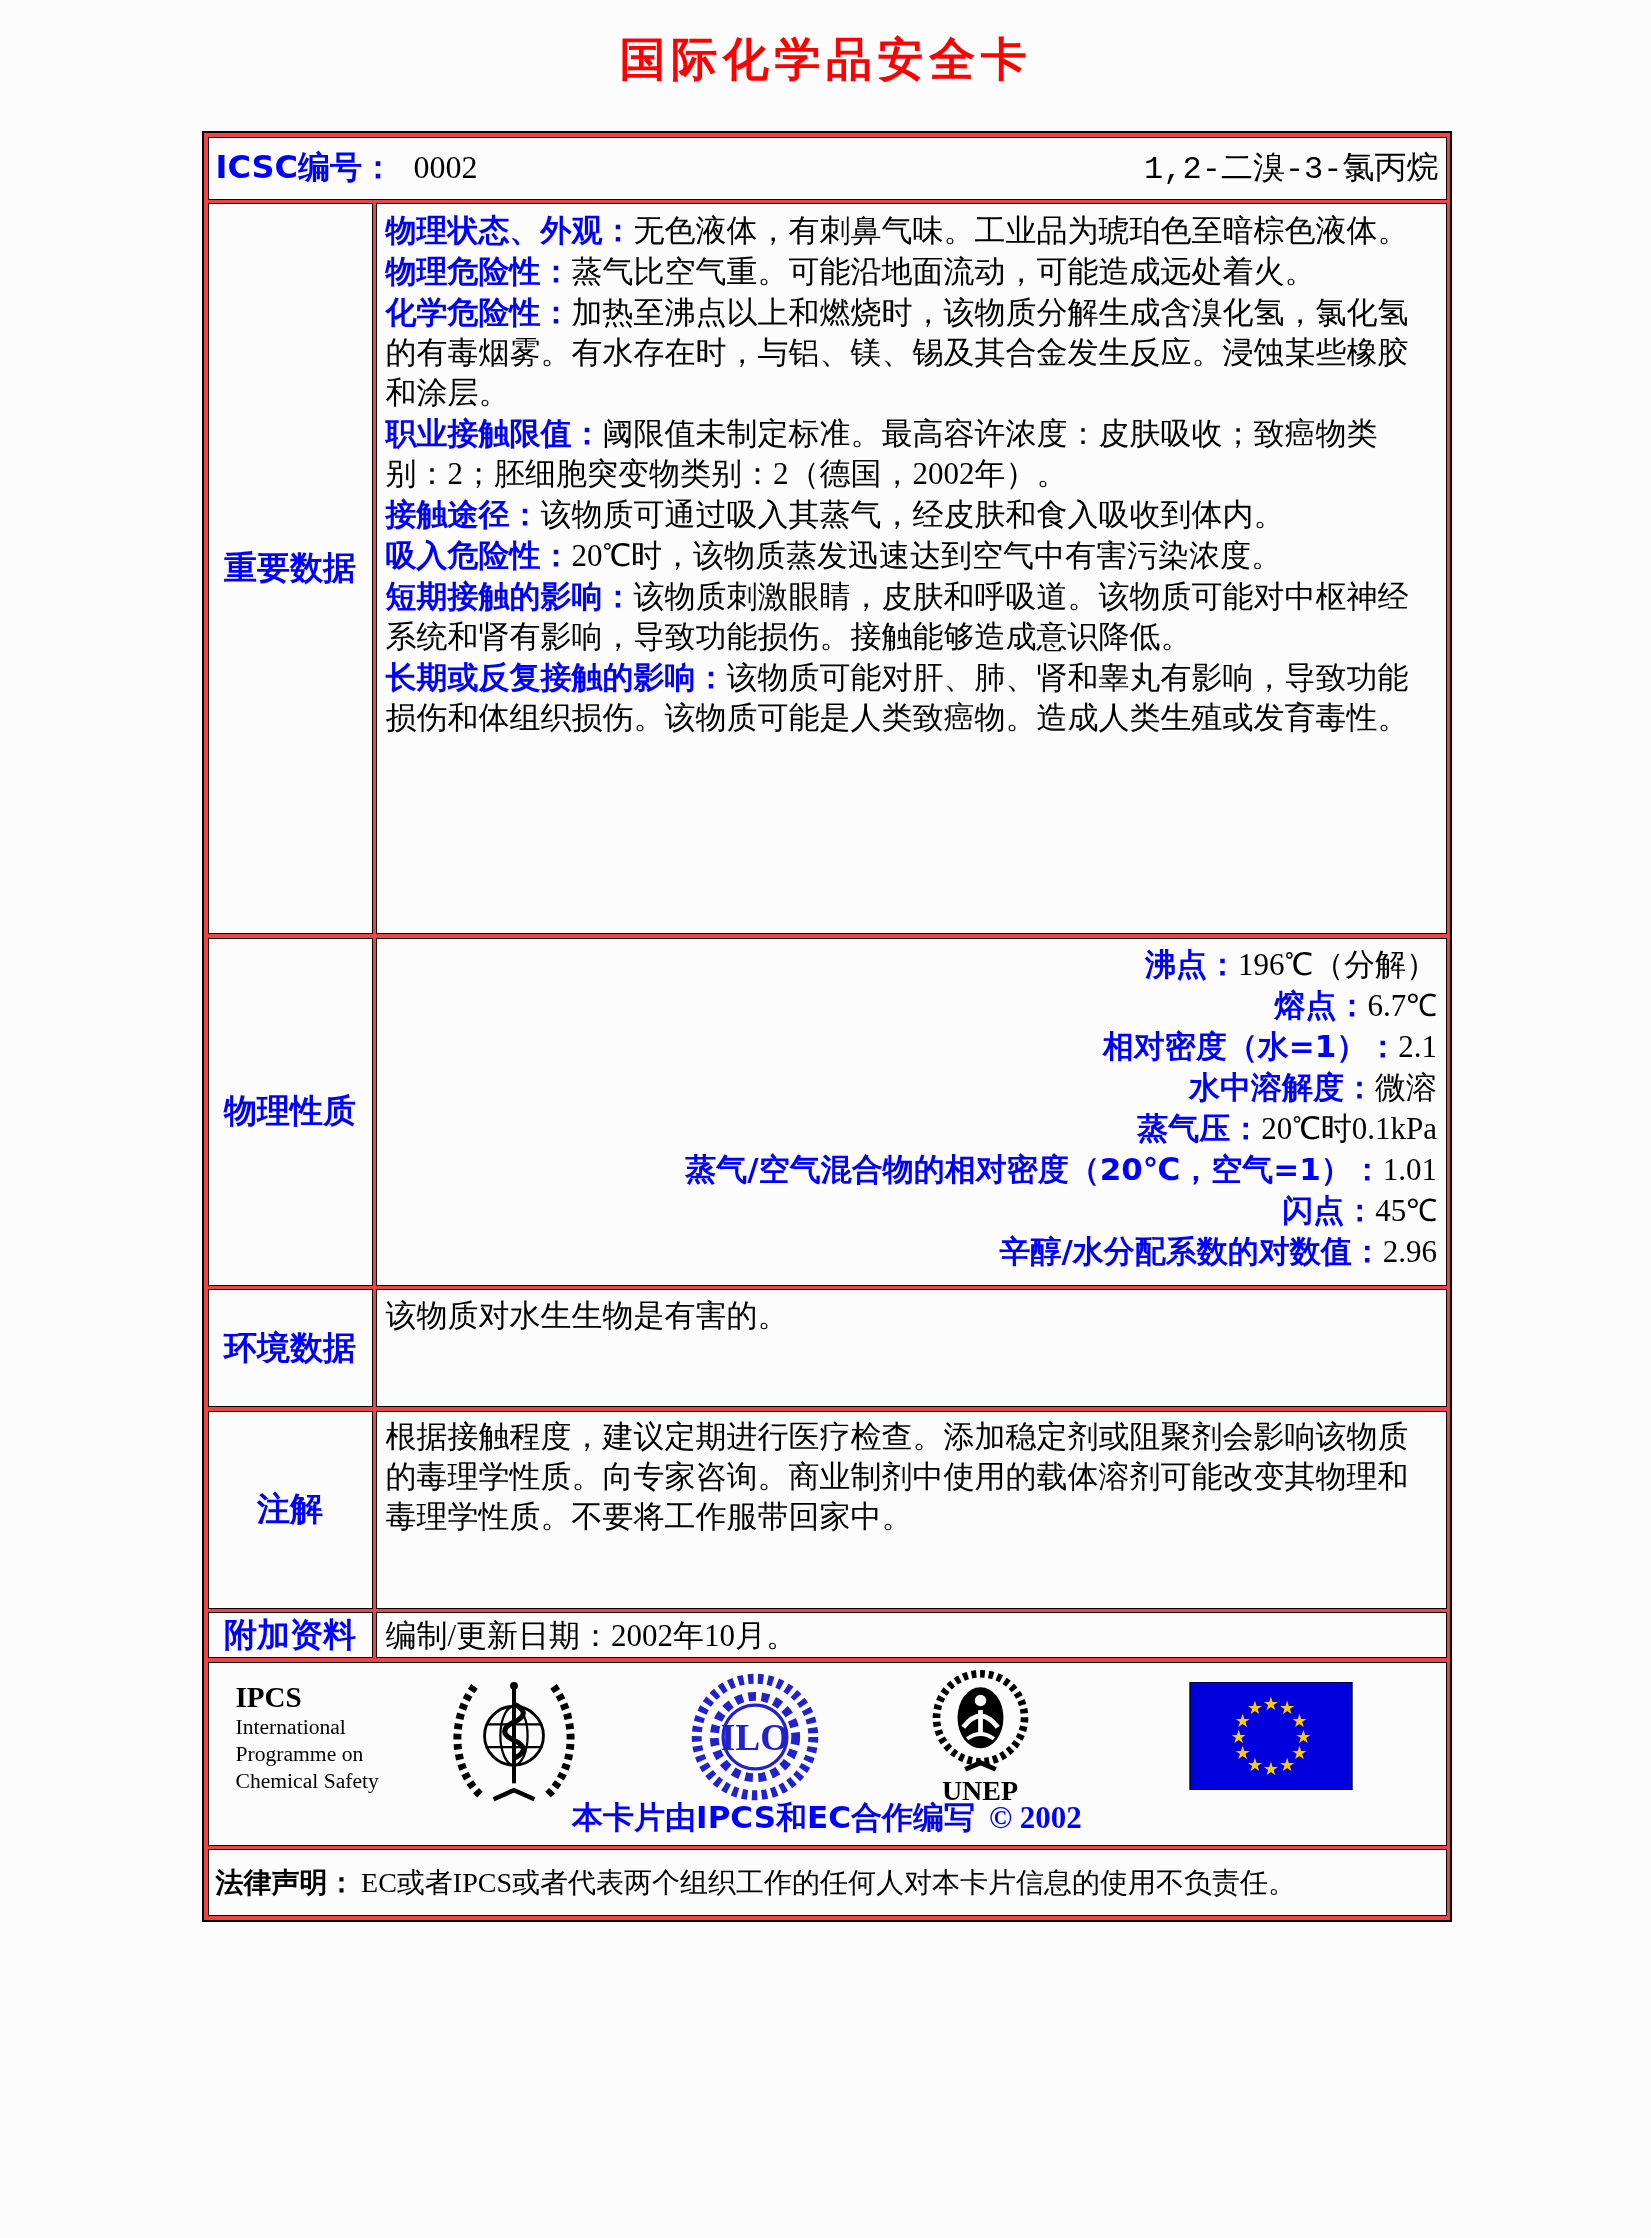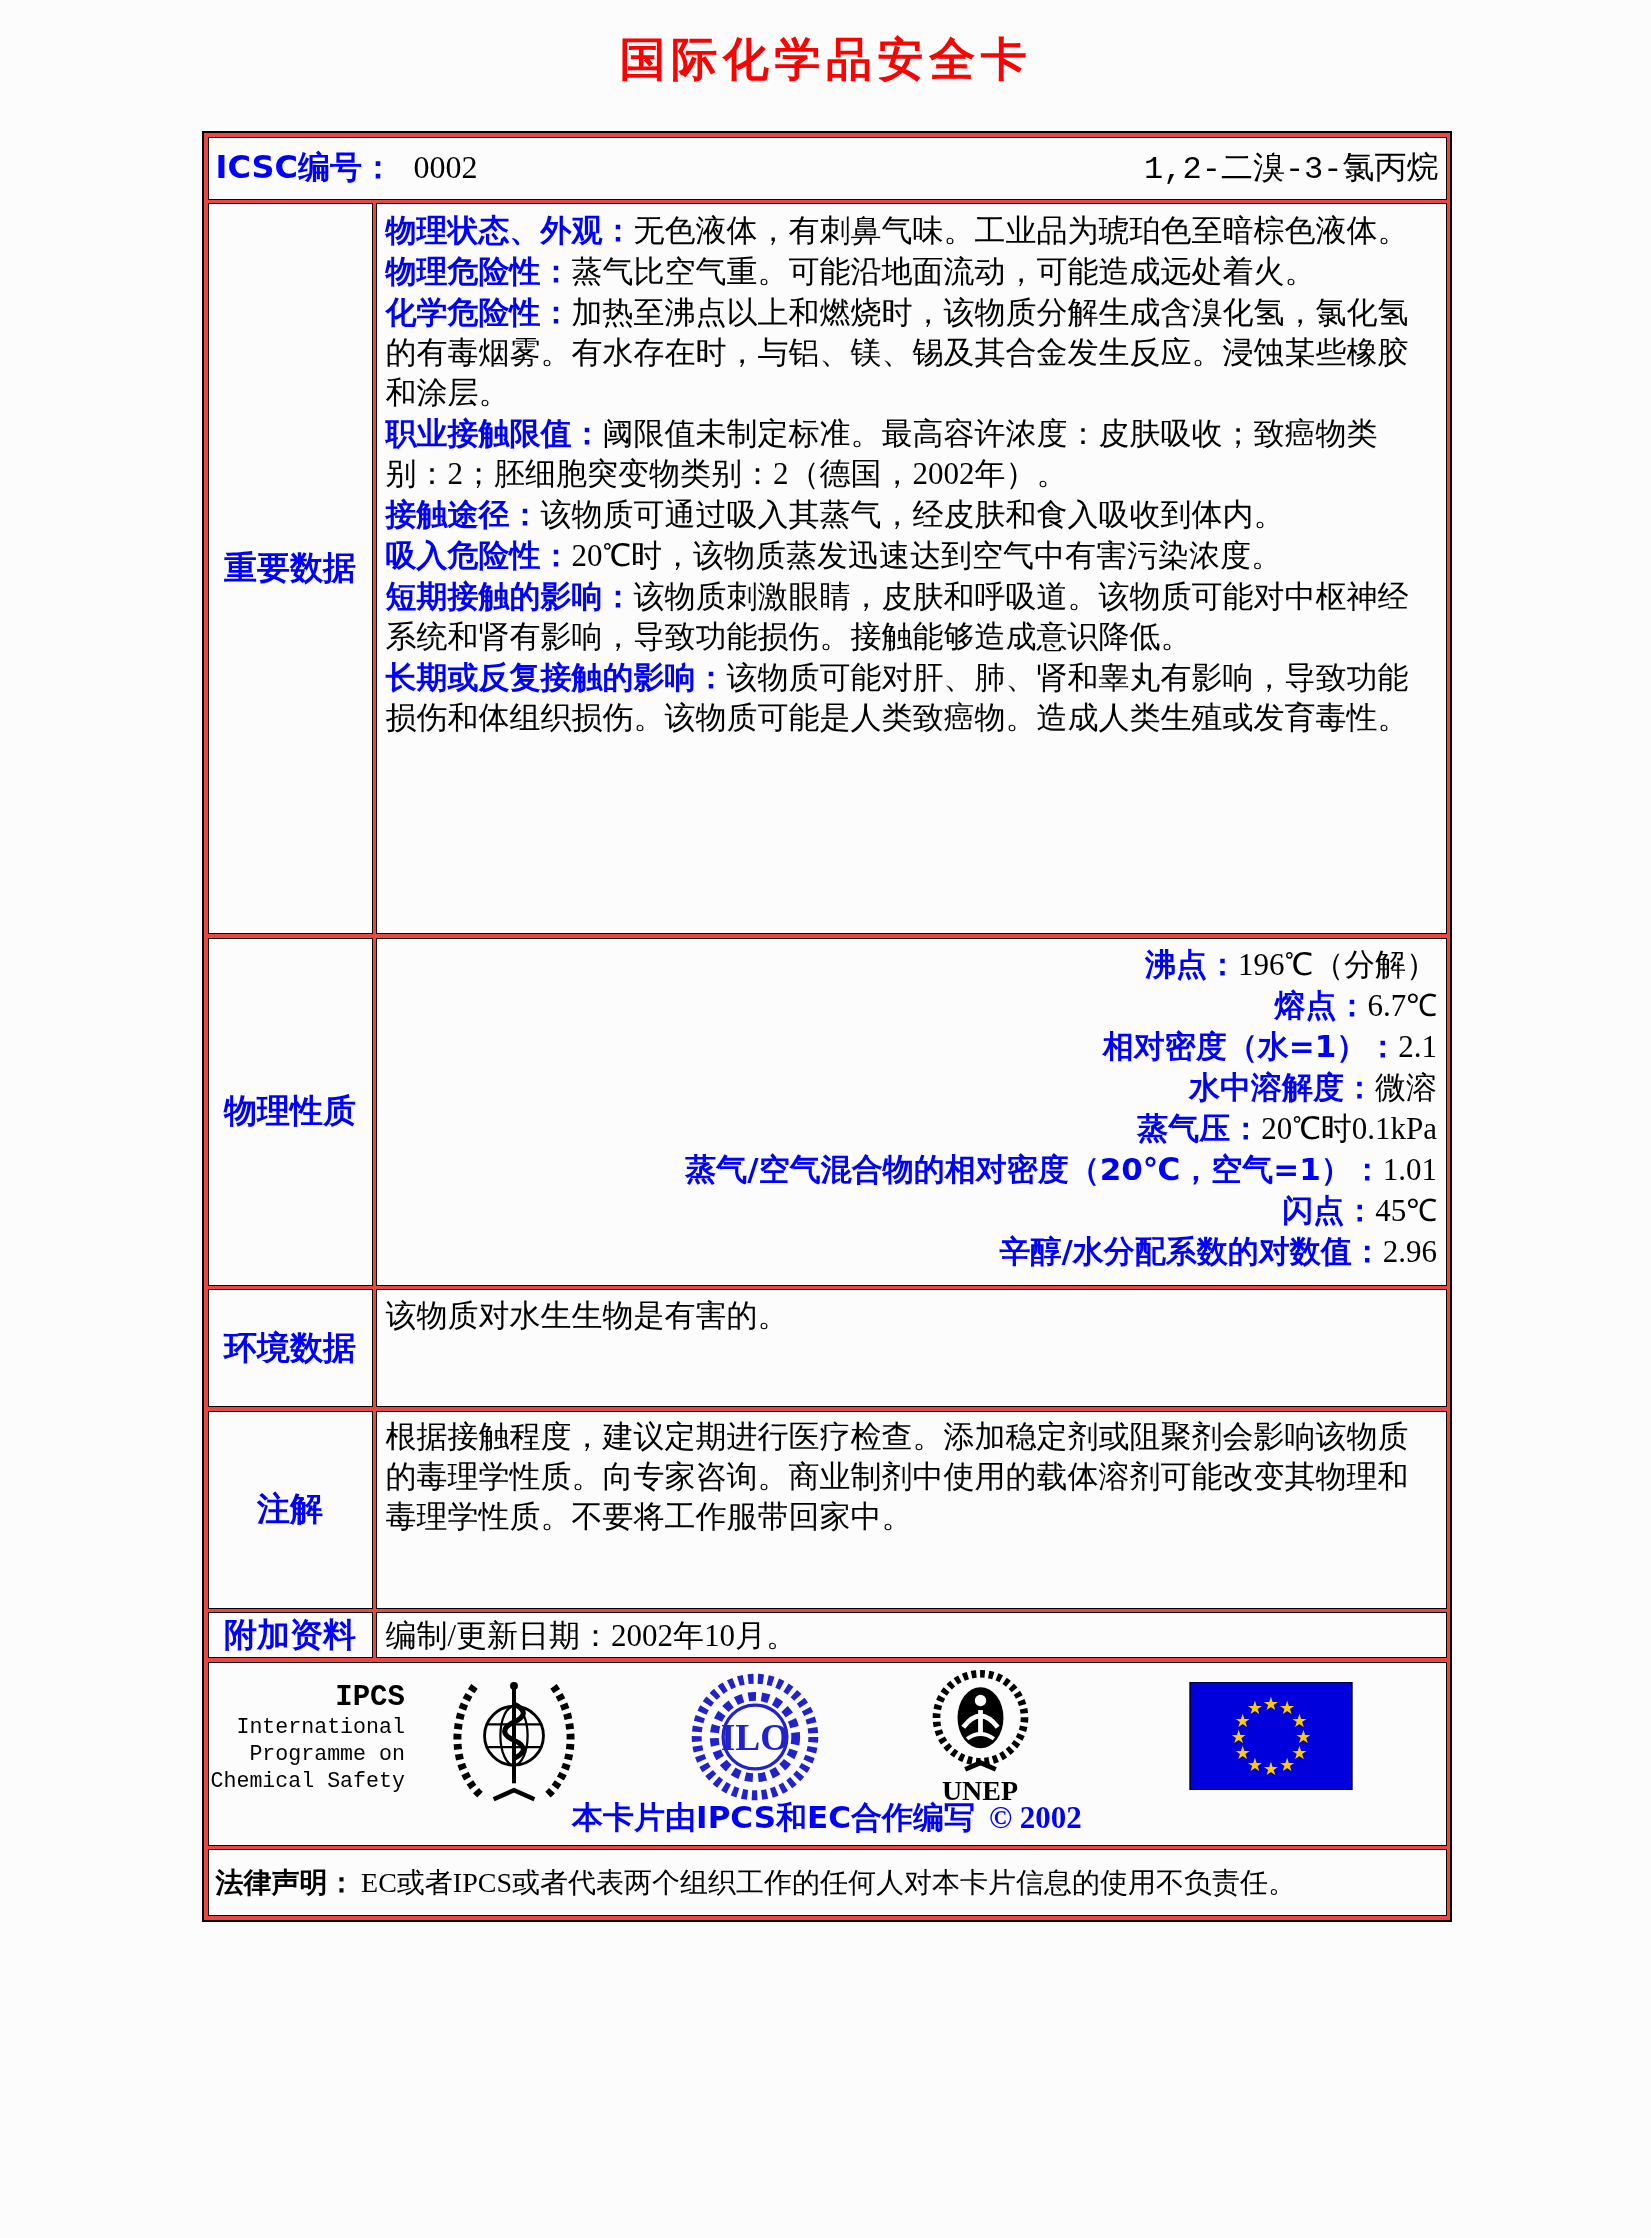--- a/index.html
+++ b/index.html
@@ -55,21 +55,21 @@
   .content p{margin:0;}
   .fk{color:var(--blue);font-weight:bold;font-family:"DejaVu Sans", sans-serif;}
   .fv{color:var(--black);font-family:"Liberation Serif", serif;}
   .h-r1{height:731px;} .c-r1{height:731px;}
   .h-r2{height:348px;}  .c-r2{height:348px;text-align:right;}
   .h-r3{height:118px;text-align:right;}  .c-r3{height:118px;}
   .h-r4{height:198px;}  .c-r4{height:198px;}
   .h-r5{height:46px;}   .c-r5{height:46px;padding-top:2.8px;}
   
   .footer{height:184px;position:relative;}
-  .ipcs{position:absolute;left:2px;top:18px;font-family:Liberation Mono, monospace;text-align:right;}
+  .ipcs{position:absolute;left:27px;top:18px;font-family:Liberation Serif, serif;}
   .ipcs .t{font-size:29px;font-weight:bold;line-height:33px;}
   .ipcs .s{font-size:21.6px;line-height:27px;}
   .logo{position:absolute;}
   .logo-who{left:237px;top:7px;}
   .logo-ilo{left:480px;top:8.4px;}
   .logo-unep{left:714px;top:5.6px;text-align:center;}
   .unep-word{font-family:"Liberation Serif", serif;font-weight:bold;font-size:28px;color:#000;margin-top:-5.6px;}
   .logo-eu{left:980px;top:19.5px;width:164px;height:108px;}
   .caption{
     position:absolute;left:0;bottom:5.6px;width:100%;text-align:center;

